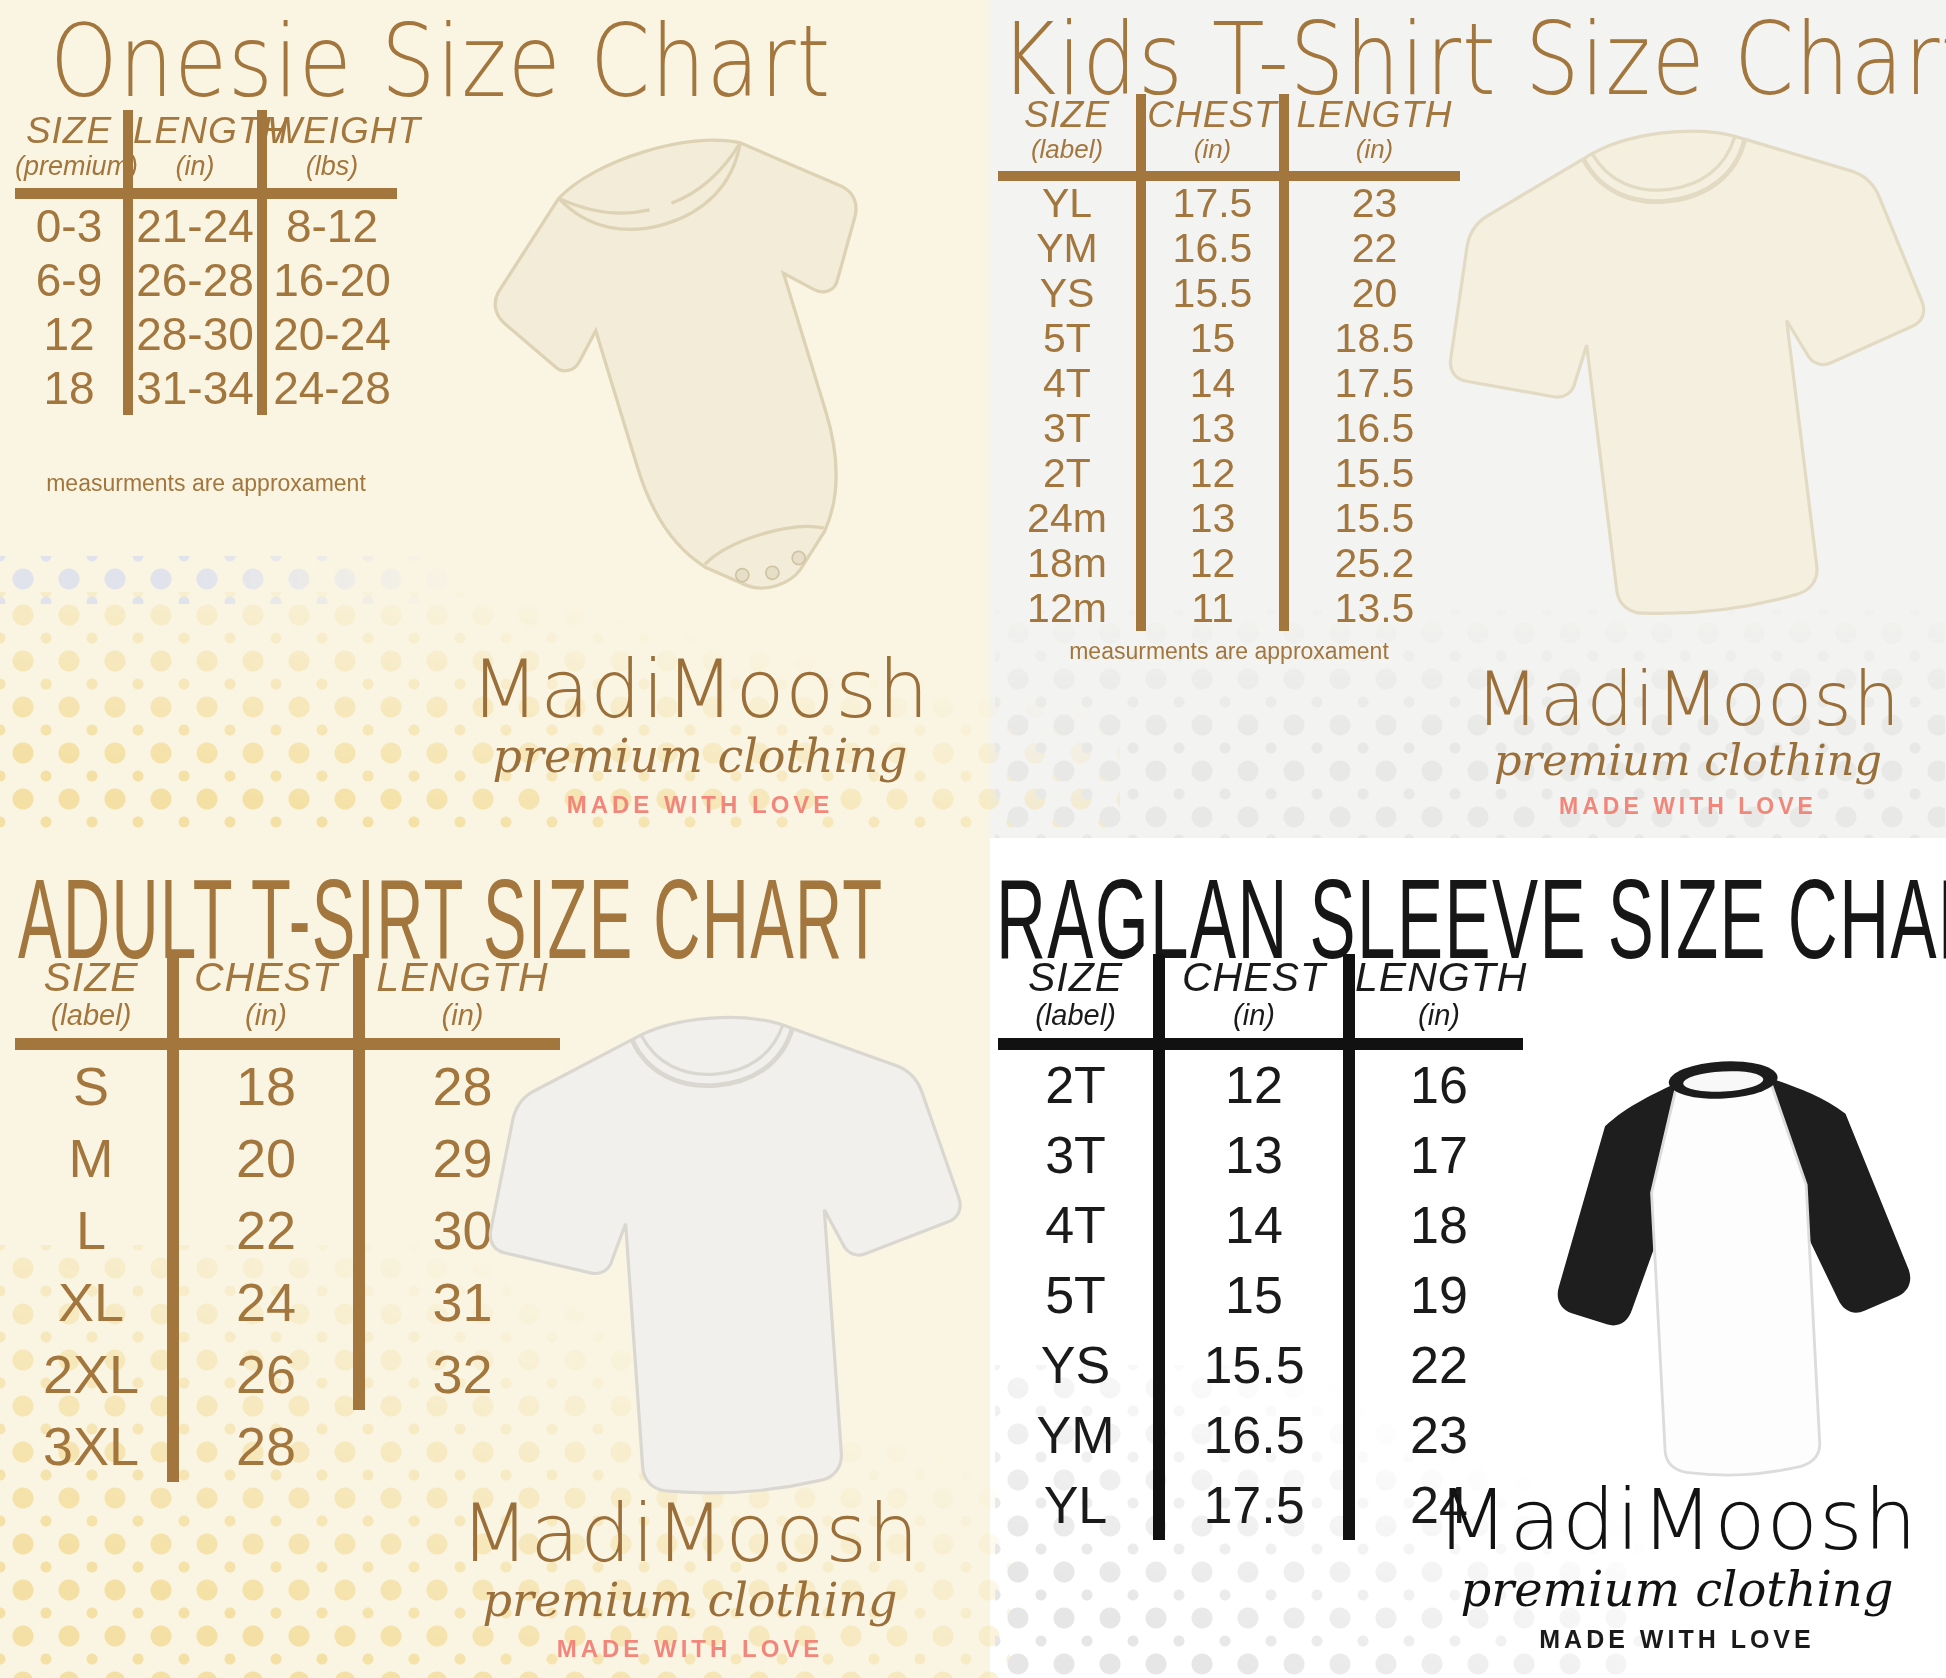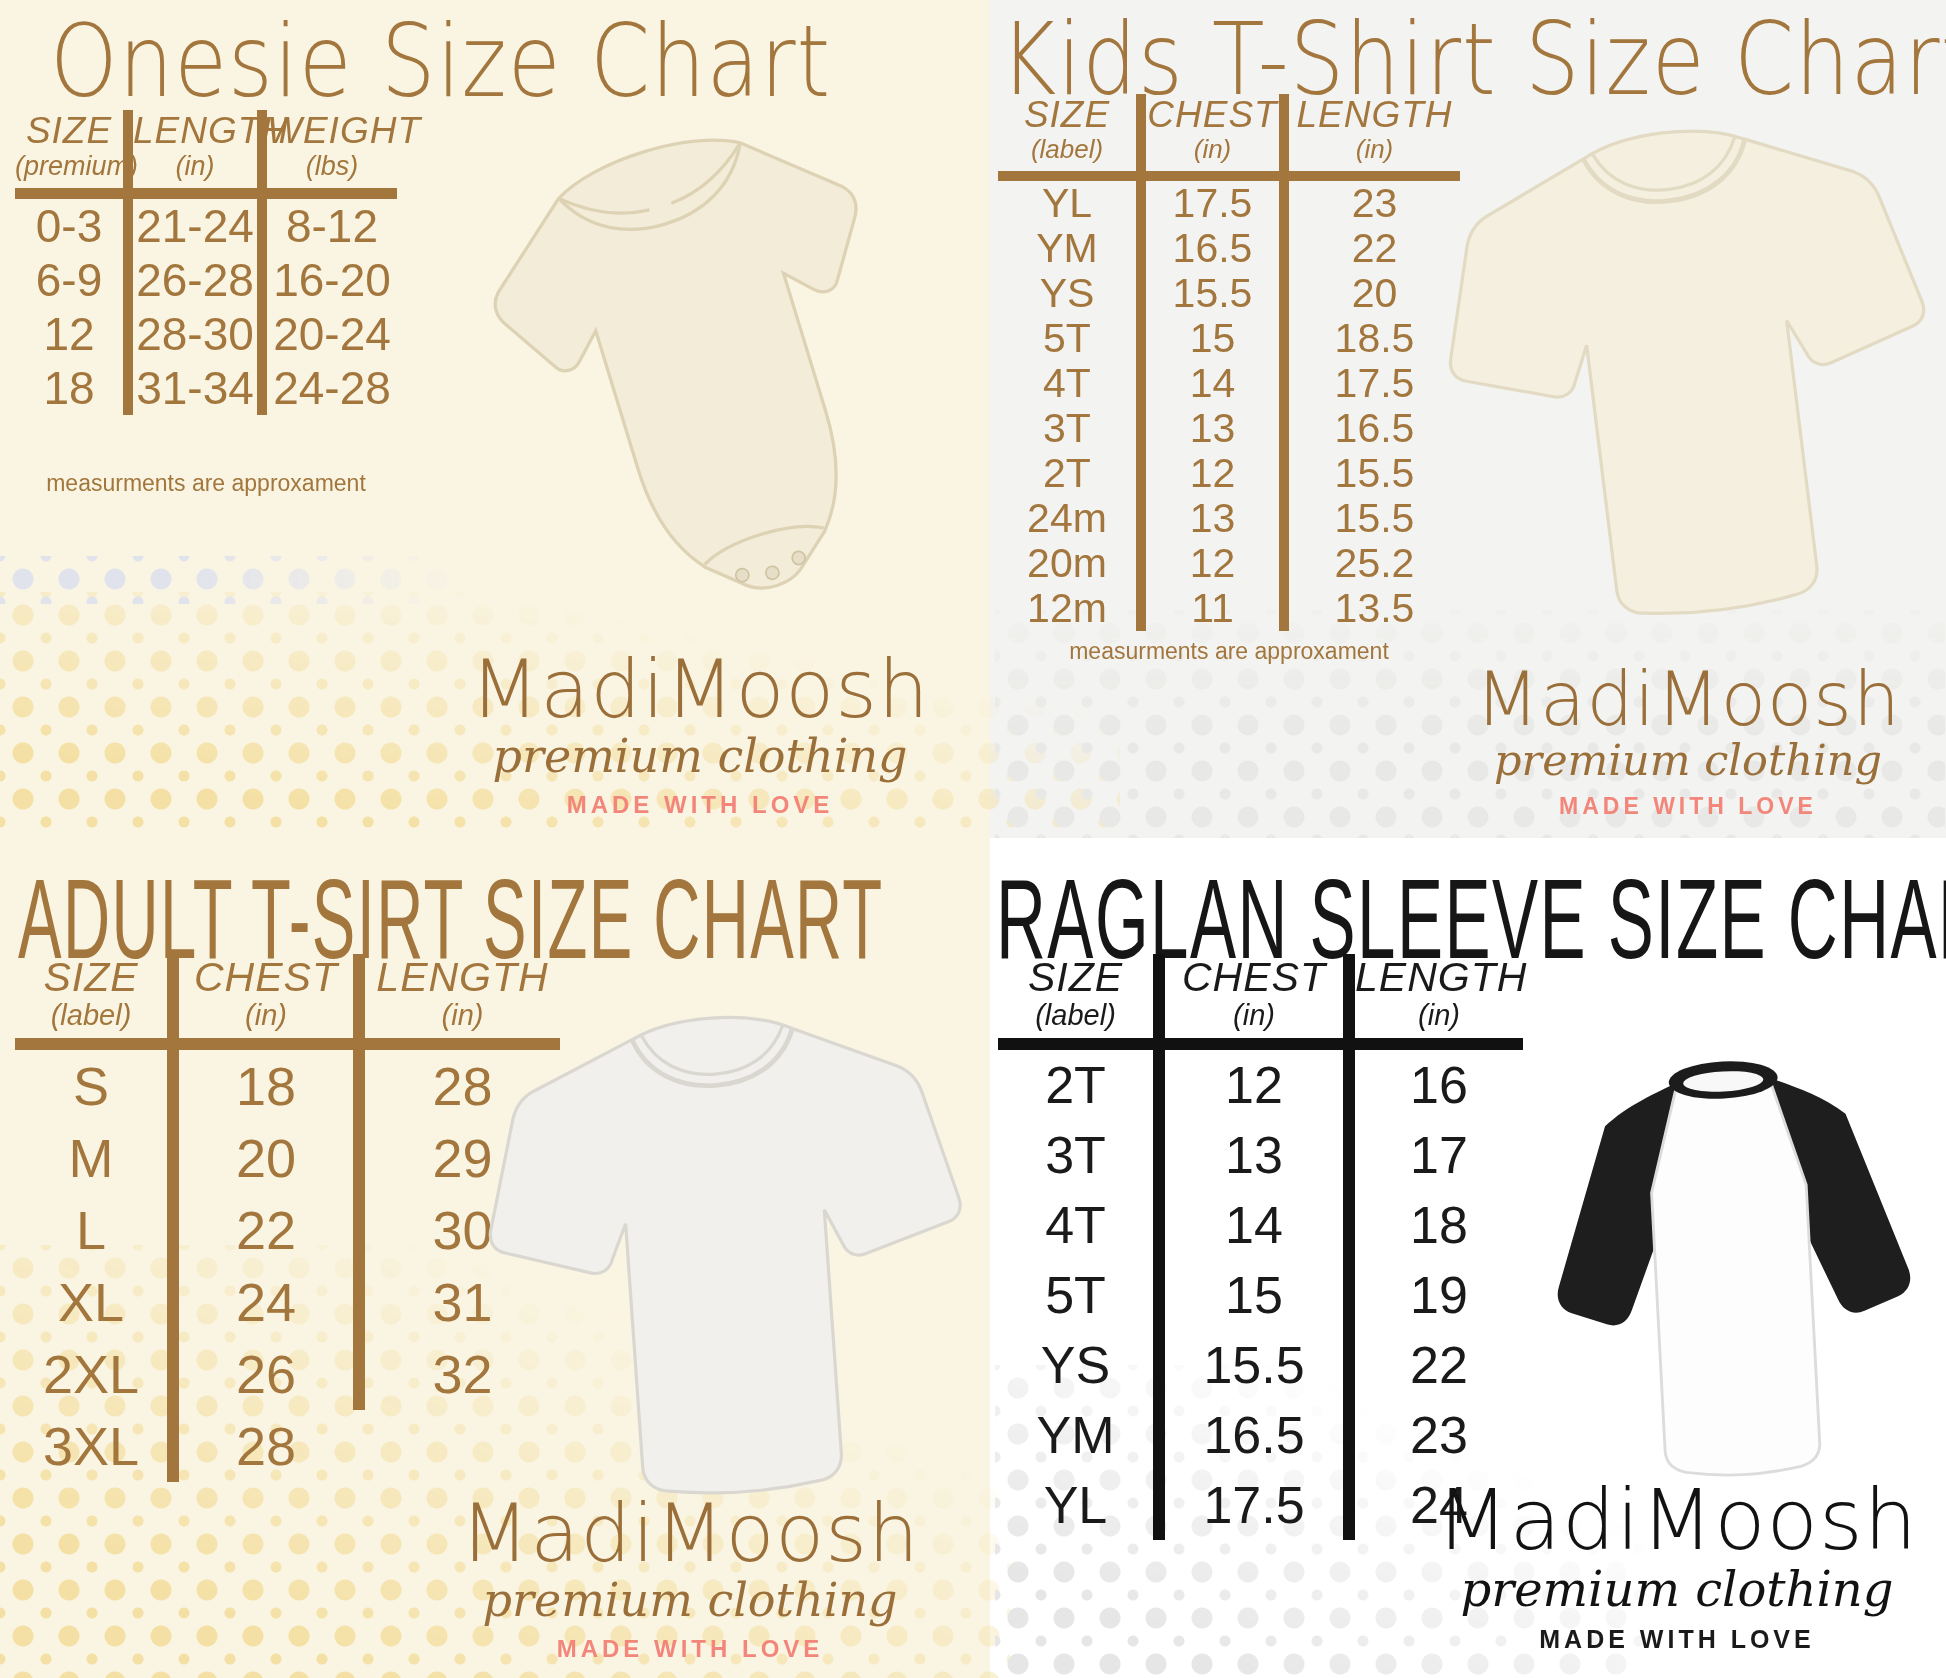--- a/index.html
+++ b/index.html
@@ -227,21 +227,21 @@
             <div class="td">2T</div>
             <div class="td">12</div>
             <div class="td">15.5</div>
           </div>
           <div class="tr">
             <div class="td">24m</div>
             <div class="td">13</div>
             <div class="td">15.5</div>
           </div>
           <div class="tr">
-            <div class="td">20m</div>
+            <div class="td">18m</div>
             <div class="td">12</div>
             <div class="td">25.2</div>
           </div>
           <div class="tr">
             <div class="td">12m</div>
             <div class="td">11</div>
             <div class="td">13.5</div>
           </div>
         </div>
     </div>

